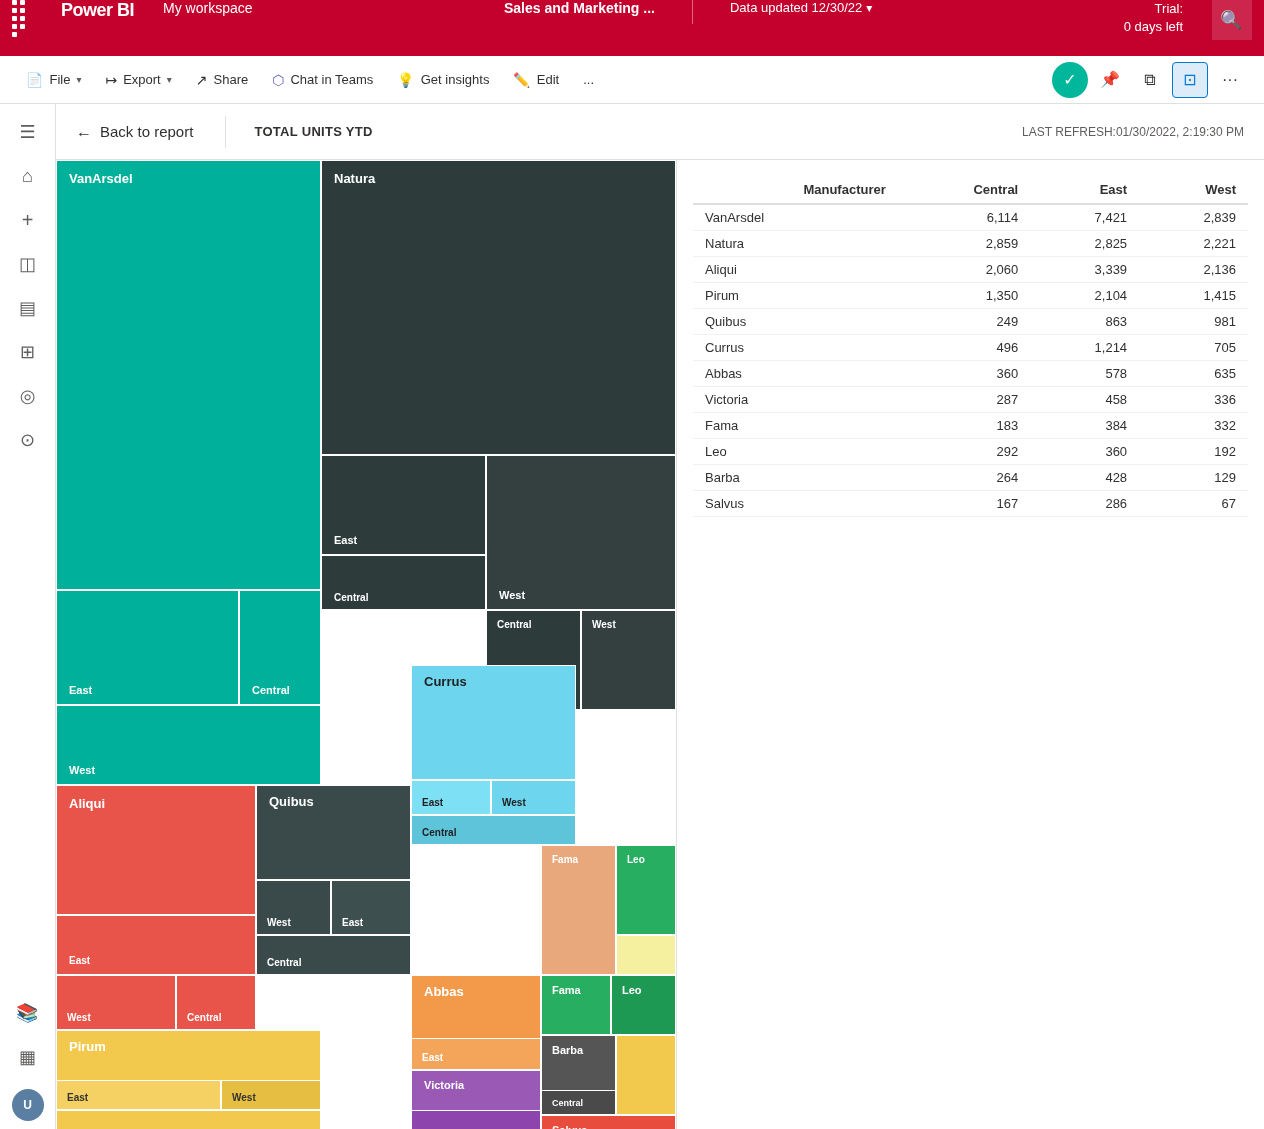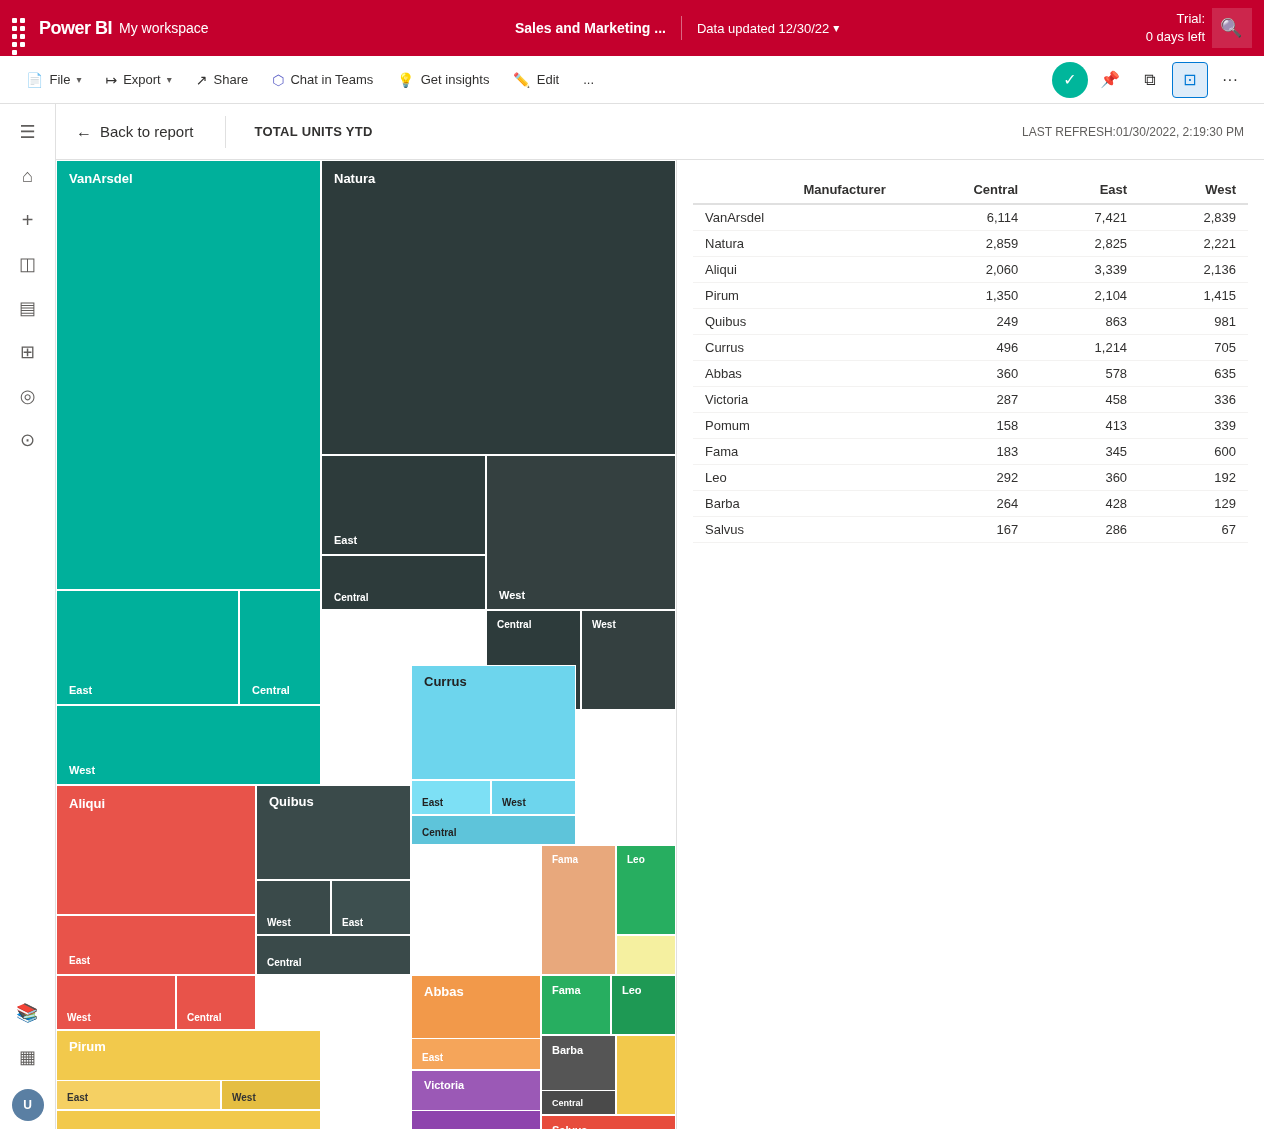--- a/index.html
+++ b/index.html
@@ -3,23 +3,23 @@
   <meta charset="utf-8">
   <style>
     * { box-sizing: border-box; margin: 0; padding: 0; }
     body { font-family: 'Segoe UI', Arial, sans-serif; width: 1264px; height: 1129px; overflow: hidden; background: #f3f2f1; }
 
     
     .top-header {
       background: #c4002d;
       height: 56px;
       display: flex;
-      align-items: center;
+      align-items: flex-start;
       padding: 0 12px;
-      gap: 7px;
+      gap: 29px;
       color: white;
     }
     .header-grid-icon { display: flex; align-items: center; gap: 3px; flex-wrap: wrap; width: 20px; height: 20px; }
     .header-grid-icon span { width: 5px; height: 5px; background: white; display: block; border-radius: 1px; }
     .header-powerbi { font-weight: 700; font-size: 18px; letter-spacing: -0.5px; }
     .header-workspace { font-size: 14px; font-weight: 400; }
     .header-title { margin-left: auto; font-size: 14px; font-weight: 600; }
     .header-divider { width: 1px; height: 24px; background: rgba(255,255,255,0.4); margin: 0 8px; }
     .header-data-updated { font-size: 13px; display: flex; align-items: center; gap: 4px; }
     .header-chevron { font-size: 12px; }
@@ -478,30 +478,24 @@
     <td>578</td>
     <td>635</td>
   </tr>
               <tr>
     <td>Victoria</td>
     <td>287</td>
     <td>458</td>
     <td>336</td>
   </tr>
               <tr>
-    <td>Pomum</td>
-    <td>158</td>
-    <td>413</td>
-    <td>339</td>
-  </tr>
-              <tr>
     <td>Fama</td>
     <td>183</td>
-    <td>345</td>
-    <td>600</td>
+    <td>384</td>
+    <td>332</td>
   </tr>
               <tr>
     <td>Leo</td>
     <td>292</td>
     <td>360</td>
     <td>192</td>
   </tr>
               <tr>
     <td>Barba</td>
     <td>264</td>

